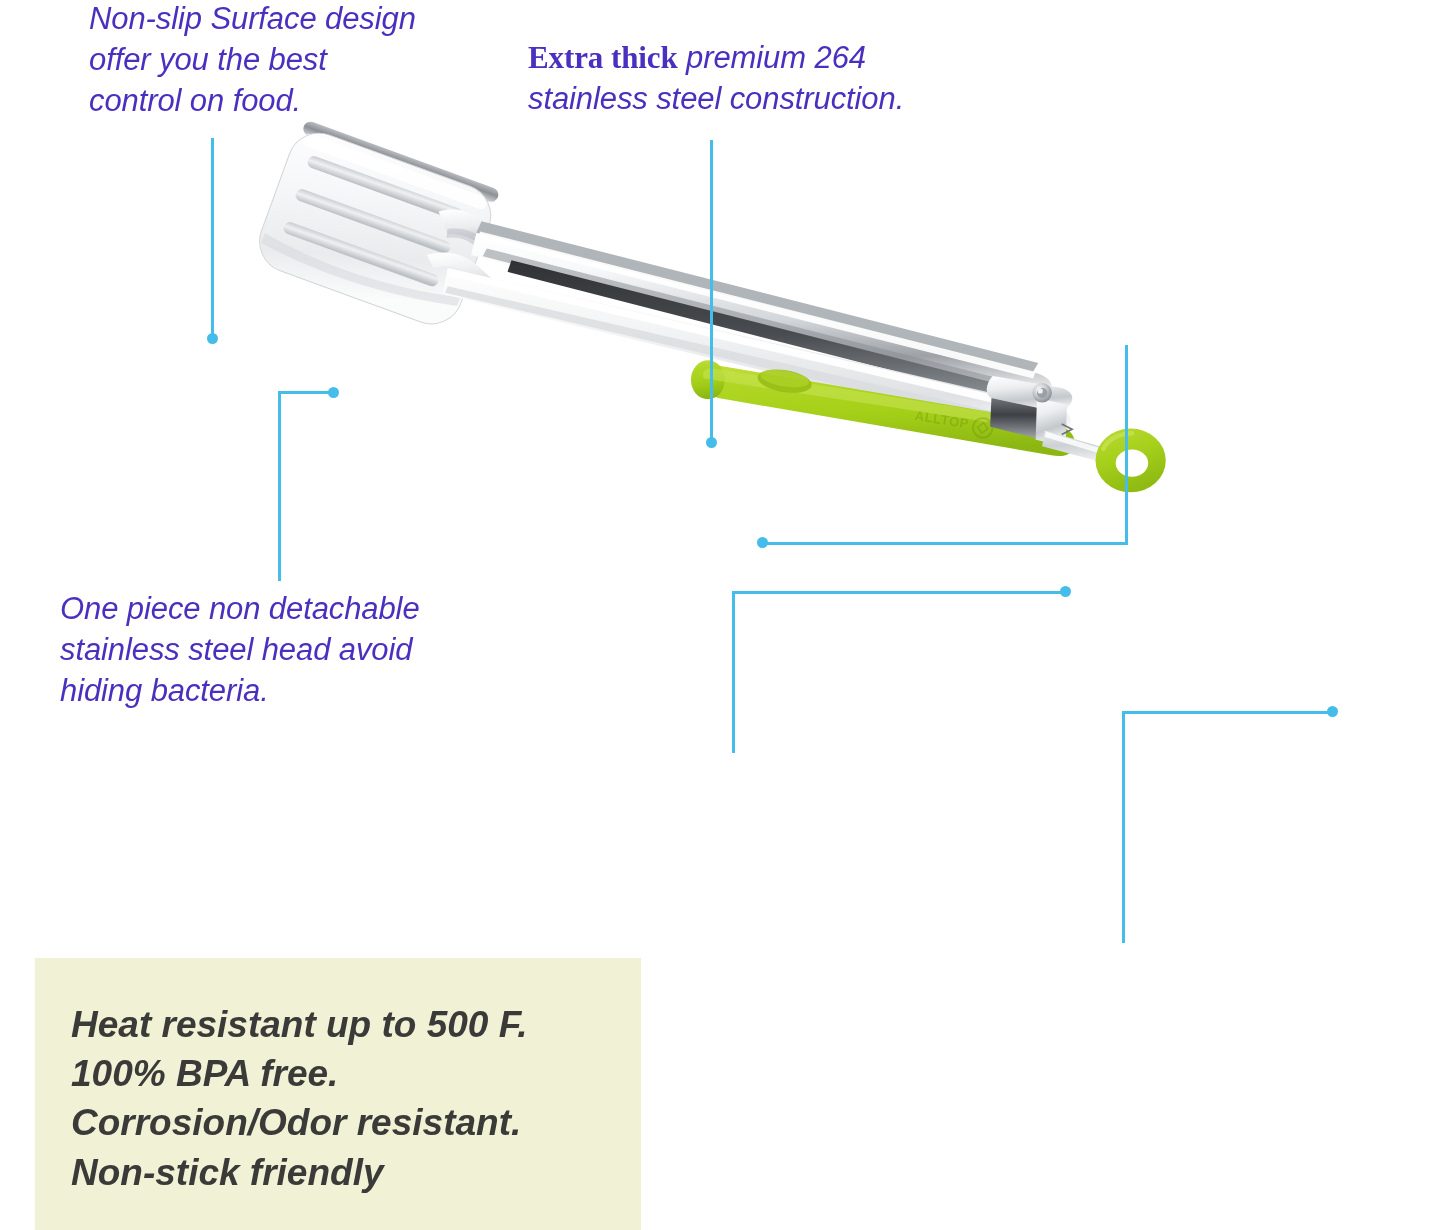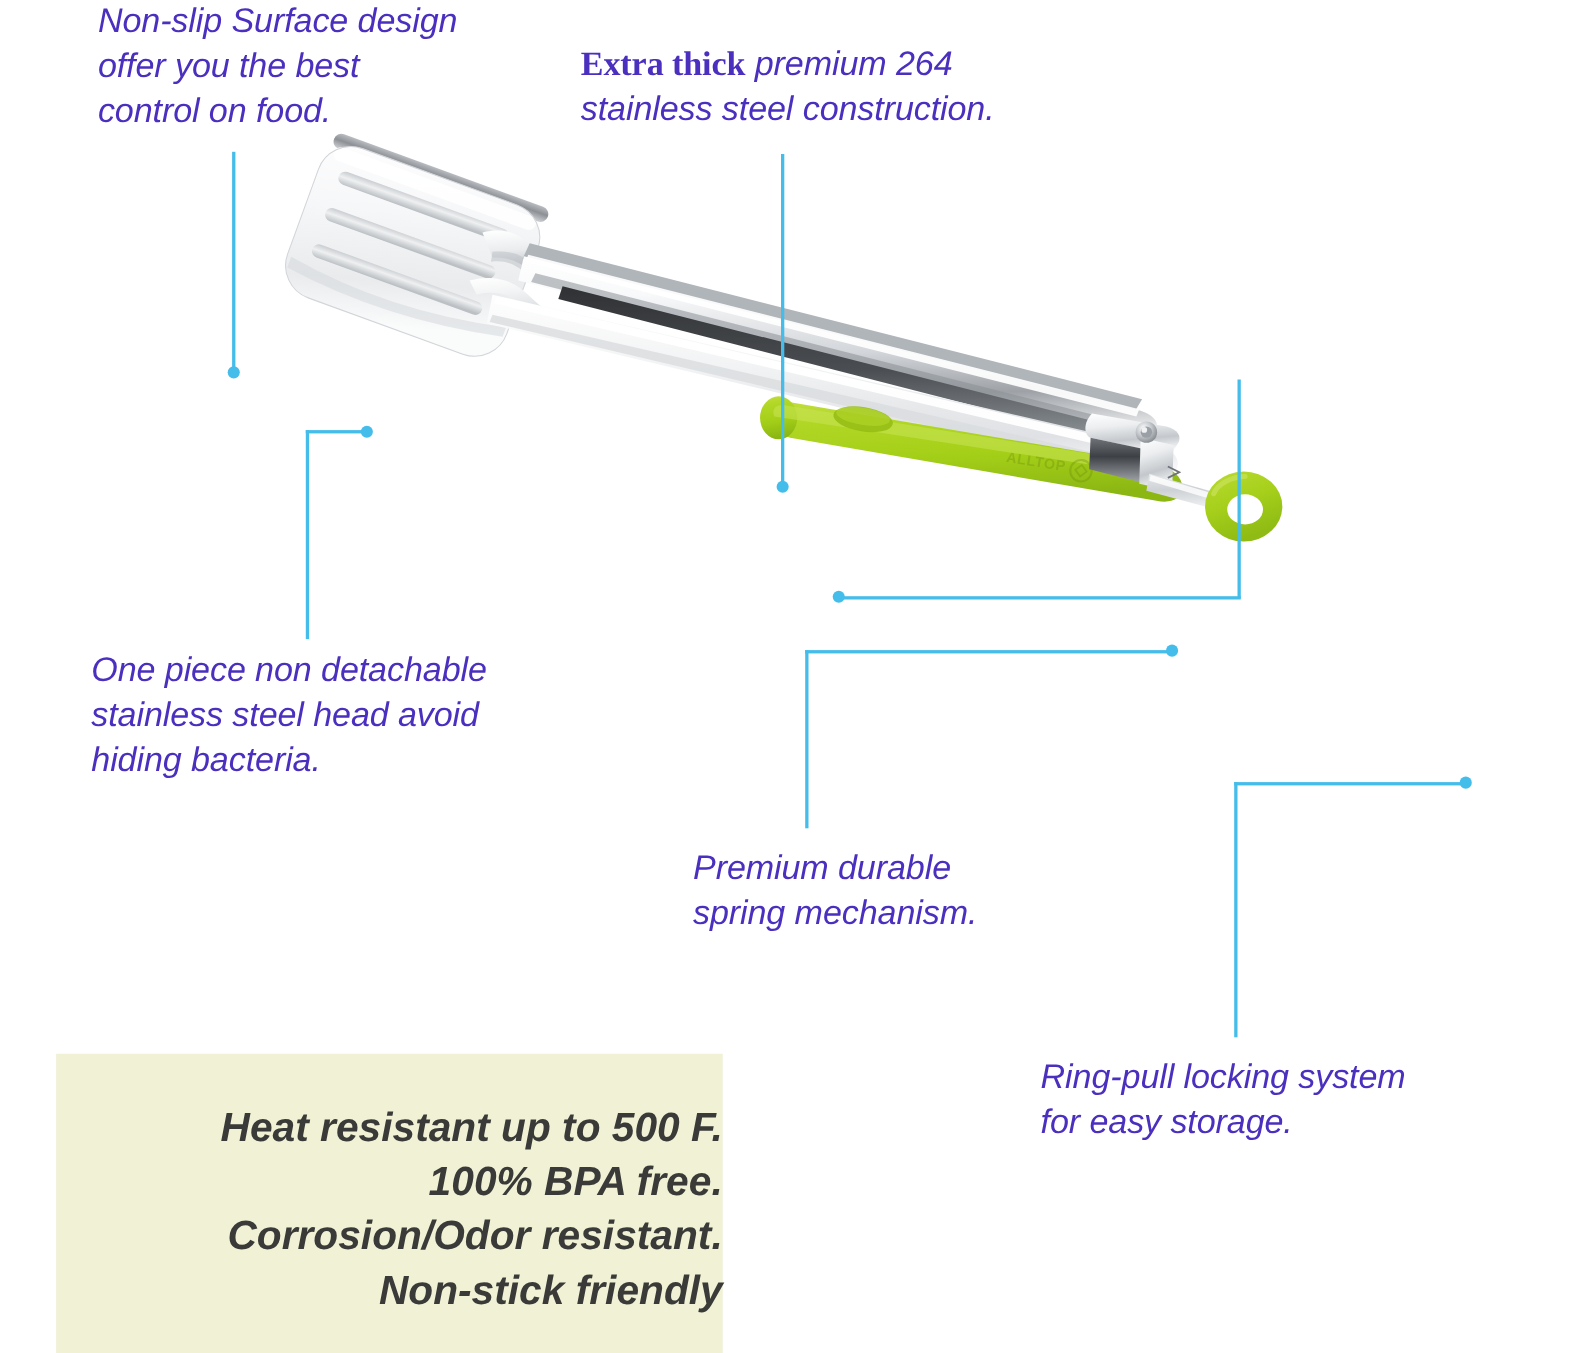--- a/index.html
+++ b/index.html
@@ -289,28 +289,24 @@
   <div class="lead-dot" style="left:1327px;top:706px;"></div>
 
   <div class="callout" style="left:89px;top:-2px;width:400px;">Non-slip Surface design
 offer you the best
 control on food.</div>
 
   <div class="callout" style="left:528px;top:37px;width:470px;"><span class="lead-bold">Extra thick</span><span> premium 264
 stainless steel construction.</span></div>
 
 
-  <div class="callout" style="left:60px;top:588px;width:450px;margin-left:23px;">One piece non detachable
+  <div class="callout" style="left:60px;top:588px;width:450px;">One piece non detachable
 stainless steel head avoid
 hiding bacteria.</div>
 
-  <div class="callout" style="left:630px;top:768px;width:340px;">Premium durable
-spring mechanism.</div>
-
-  <div class="callout" style="left:946px;top:958px;width:420px;">Ring-pull locking system
-for easy storage.</div>
-
-  <div class="spec-box" style="left:51px;top:958px;width:606px;height:272px;text-align:right;">Heat resistant up to 500 F.
+
+
+  <div class="spec-box" style="left:35px;top:958px;width:606px;height:272px;">Heat resistant up to 500 F.
 100% BPA free.
 Corrosion/Odor resistant.
 Non-stick friendly</div>
 
 </div>
 
 </body></html>

